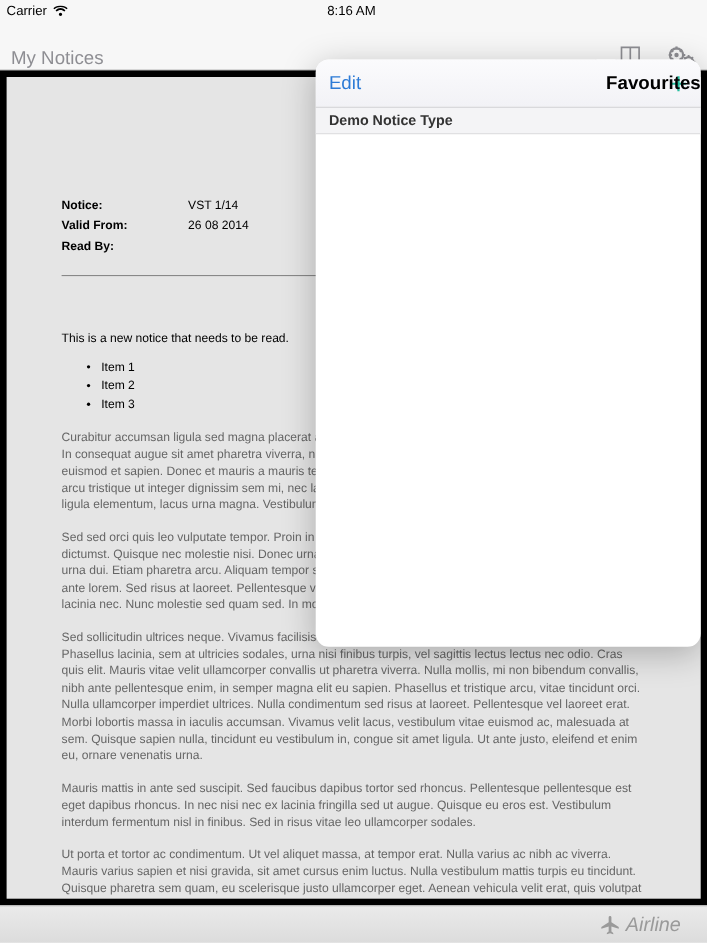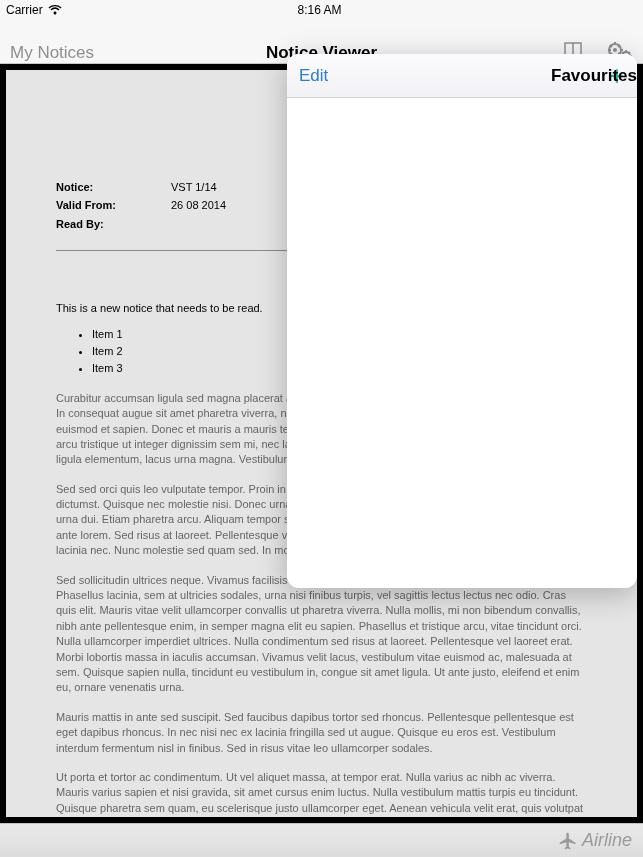--- a/index.html
+++ b/index.html
@@ -27,21 +27,21 @@
   .meta-row { display: flex; margin-bottom: 3px; }
   .meta-label { width: 80px; font-weight: bold; color: #000; }
   .meta-value { color: #000; margin-left: 35px; }
   .doc-hr { border: none; border-top: 1px solid #888; margin: 18px 0 50px 0; }
   .doc-intro { color: #000; margin-bottom: 10px; }
   .doc-list { margin: 0 0 14px 36px; color: #000; list-style: disc; }
   .doc-list li { margin-bottom: 2px; }
   .doc-para { margin-bottom: 14px; text-align: left; }
 
   
-  .bottom-bar { position: absolute; left: 0; right: 0; bottom: 0; height: 34px; background: linear-gradient(#eaeaea,#dcdcdc); border-top: 1px solid #c0c0c0; display: flex; align-items: center; justify-content: flex-end; padding: 0 11px; }
+  .bottom-bar { position: absolute; left: 0; right: 0; bottom: 0; height: 34px; background: linear-gradient(#eaeaea,#dcdcdc); border-top: 1px solid #c0c0c0; display: flex; align-items: center; justify-content: flex-end; padding: 0 24px; }
   .brand { display: flex; align-items: center; gap: 4px; color: #9a9a9a; font-size: 18px; font-style: italic; font-weight: 300; }
   .brand svg { display: block; }
 
   
   .popover { position: absolute; top: 54px; right: 6px; width: 350px; height: 534px; background: #fff; border-radius: 12px; box-shadow: 0 6px 30px rgba(0,0,0,0.25); overflow: hidden; display: flex; flex-direction: column; }
   .popover-arrow { position: absolute; top: -9px; right: 76px; width: 20px; height: 10px; overflow: hidden; }
   .popover-arrow::after { content: ""; position: absolute; top: 3px; left: 2px; width: 16px; height: 16px; background: #f9f9fb; transform: rotate(45deg); box-shadow: 0 0 6px rgba(0,0,0,0.15); }
   .pop-header { height: 44px; background: linear-gradient(#fbfbfd,#f2f2f6); border-bottom: 1px solid #d0d0d4; display: flex; align-items: center; padding: 0 12px; position: relative; }
   .pop-edit { color: #2d7bd6; font-size: 17px; }
   .pop-title { position: absolute; left: 0; right: 0; text-align: right; font-size: 17px; font-weight: 600; color: #000; pointer-events: none; }
@@ -75,21 +75,20 @@
           <rect x="0.5" y="0.5" width="21" height="10" rx="2" fill="none" stroke="#000"></rect>
           <rect x="2" y="2" width="18" height="7" fill="#000"></rect>
           <rect x="22" y="3" width="2" height="5" rx="1" fill="#000"></rect>
         </svg>
     </span>
   </div>
 </div>
 
 <div class="nav-bar">
   <div class="nav-left">My Notices</div>
-  <div class="nav-title">Notice Viewer</div>
   <div class="nav-right">
     <span class="nav-icon">
       <svg width="24" height="22" viewBox="0 0 24 22" fill="none" stroke="#8e8e93" stroke-width="1.5">
           <path d="M4 2h16v18H4z"></path>
           <path d="M12 2v18"></path>
         </svg>
     </span>
     <span class="nav-icon">
       <svg width="26" height="20" viewBox="0 0 26 20" fill="#8e8e93">
           <circle cx="8" cy="8" r="6" fill="none" stroke="#8e8e93" stroke-width="2"></circle>
@@ -143,13 +142,14 @@
   </div>
 </div>
 
 <div class="popover">
   <div class="popover-arrow"></div>
   <div class="pop-header">
     <span class="pop-edit">Edit</span>
     <span class="pop-title">Favourites</span>
     <span class="pop-add">+</span>
   </div>
+  <div class="pop-section">Demo Notice Type</div>
 </div>
 
 </body></html>

